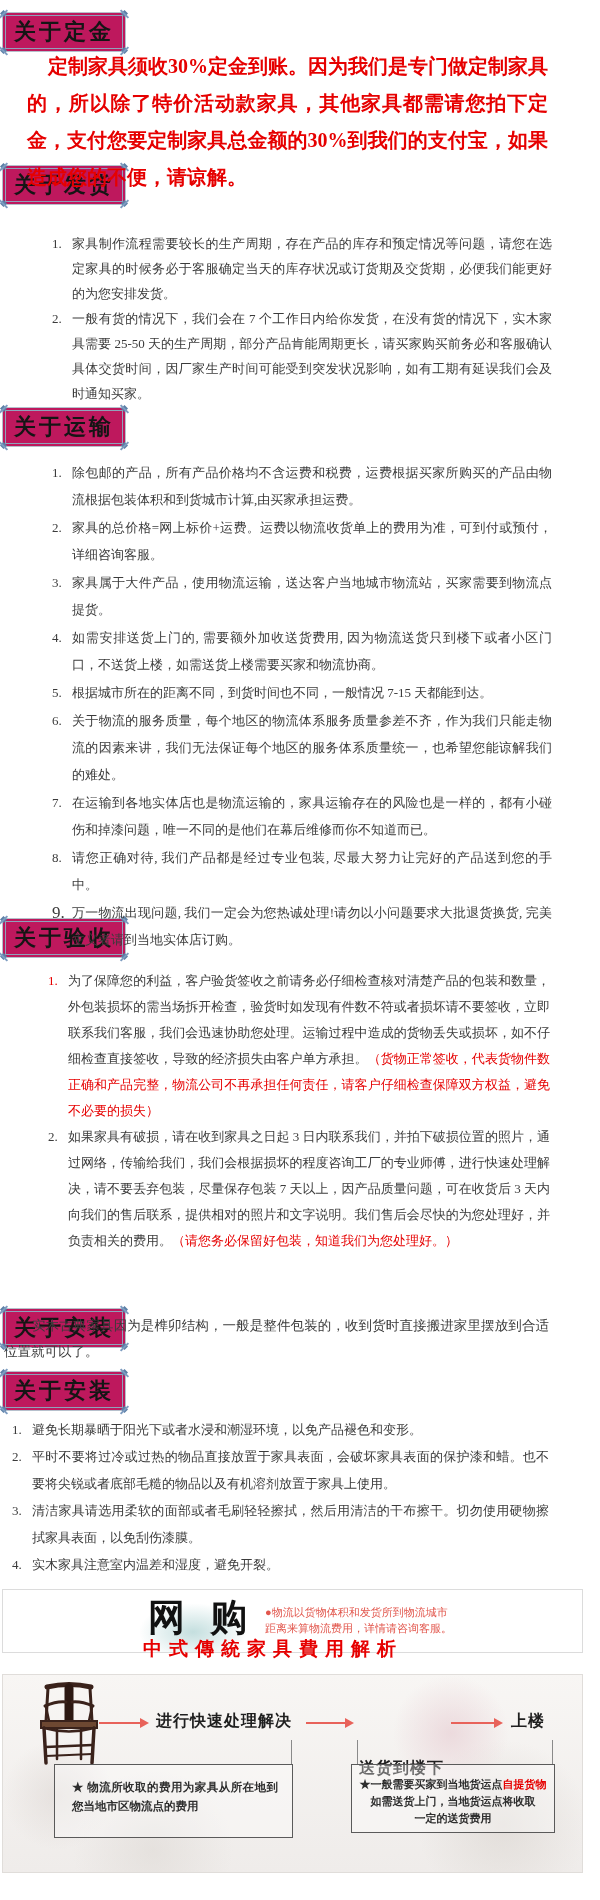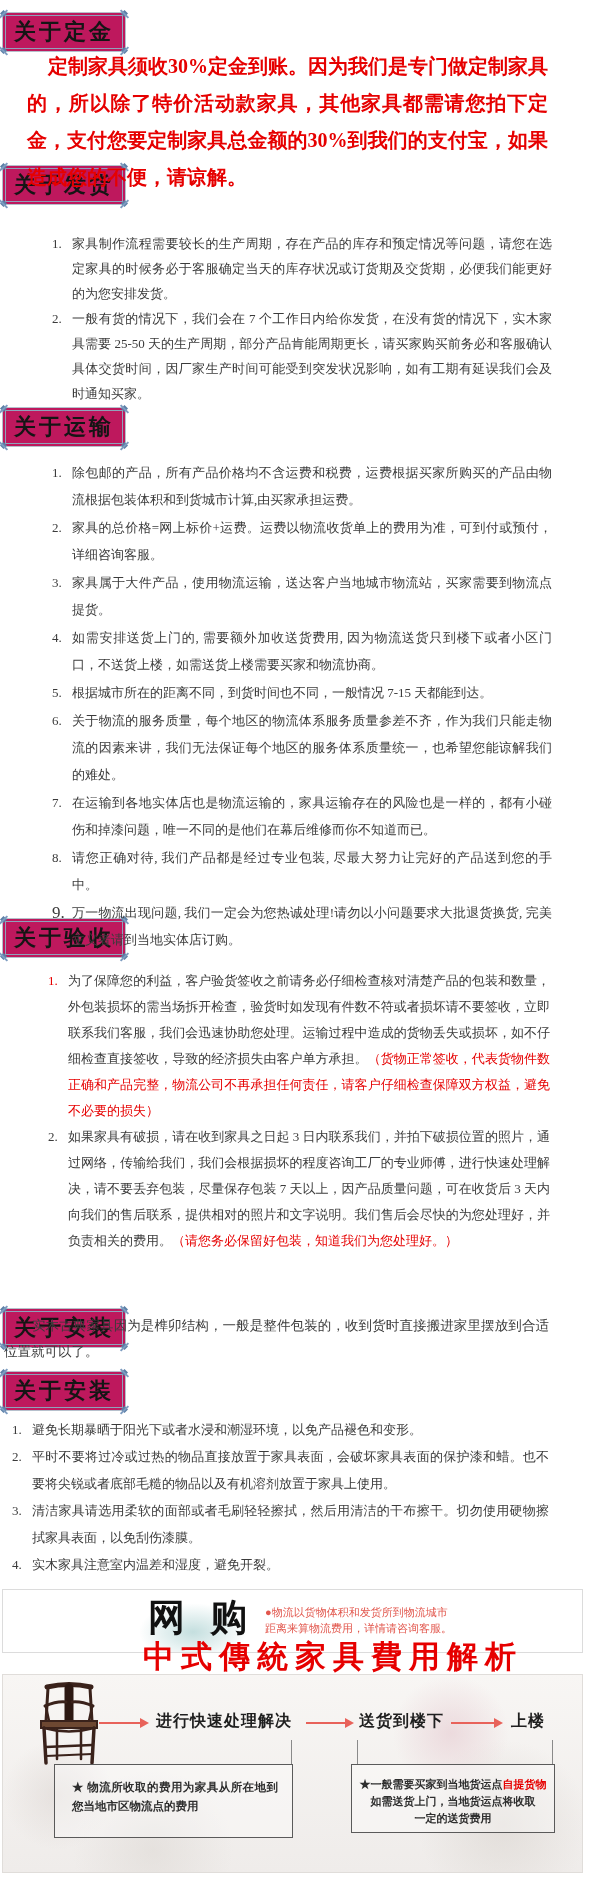--- a/index.html
+++ b/index.html
@@ -49,38 +49,38 @@
   #banner {
     position:absolute; top:1589px; left:2px; width:581px; height:64px;
     border:1px solid #dcdcdc; background:
       radial-gradient(ellipse 75px 40px at 190px 42px, rgba(148,196,196,.55), rgba(148,196,196,0) 72%),
       #ffffff;
   }
   #brand { position:absolute; left:145px; top:3px; font-size:37px; font-weight:bold;
            color:#111; letter-spacing:8px; }
   #bnote { position:absolute; left:262px; top:14px; font-size:11px; line-height:16px;
            color:#e2574d; font-family:"Liberation Sans", sans-serif; }
-  #headline { position:absolute; left:140px; top:46px; font-size:31px; font-weight:bold;
+  #headline { position:absolute; left:140px; top:46px; font-size:19px; font-weight:bold;
               color:#e60000; letter-spacing:7px; white-space:nowrap; }
 
   
   #flow {
     position:absolute; top:1674px; left:2px; width:581px; height:199px;
     border:1px solid #e0ddda;
     background:
       radial-gradient(circle at 448px 58px,  rgba(228,198,205,.55), rgba(228,198,205,0) 58px),
       radial-gradient(circle at 500px 150px, rgba(212,206,200,.50), rgba(212,206,200,0) 85px),
       radial-gradient(circle at 150px 175px, rgba(216,211,206,.45), rgba(216,211,206,0) 80px),
       radial-gradient(circle at 55px 120px,  rgba(206,196,192,.35), rgba(206,196,192,0) 55px),
       linear-gradient(#f8f6f4, #efecea);
   }
   #chair { position:absolute; left:34px; top:6px; }
   .step { position:absolute; top:36px; font-size:16px; font-weight:bold; color:#1f1f1f;
           letter-spacing:1px; white-space:nowrap; }
-  #st0{ left:153px; } #st1{ left:356px; } #st2{ left:508px; }
+  #st0{ left:153px; } #st1{ left:356px;margin-top:47px; } #st2{ left:508px; }
   .arrow { position:absolute; top:47px; height:2px; background:#e8625a; }
   .arrow::after { content:""; position:absolute; right:-2px; top:-4px;
     border-left:9px solid #e8625a; border-top:5px solid transparent; border-bottom:5px solid transparent; }
   #a0{ left:96px;  width:48px; } #a1{ left:303px; width:46px; } #a2{ left:448px; width:50px; }
   .conn { position:absolute; width:1px; background:#8a8a8a; top:65px; height:25px; }
   #c0{ left:288px; } #c1{ left:354px; } #c2{ left:549px; }
   .nbox { position:absolute; border:1px solid #5a5a5a; background:rgba(255,255,255,.35);
           font-weight:bold; color:#2e2e2e; }
   #nleft  { left:51px;  top:89px; width:239px; height:74px; padding:13px 14px 0 17px;
             font-size:11.5px; line-height:19px; text-align:justify; }

